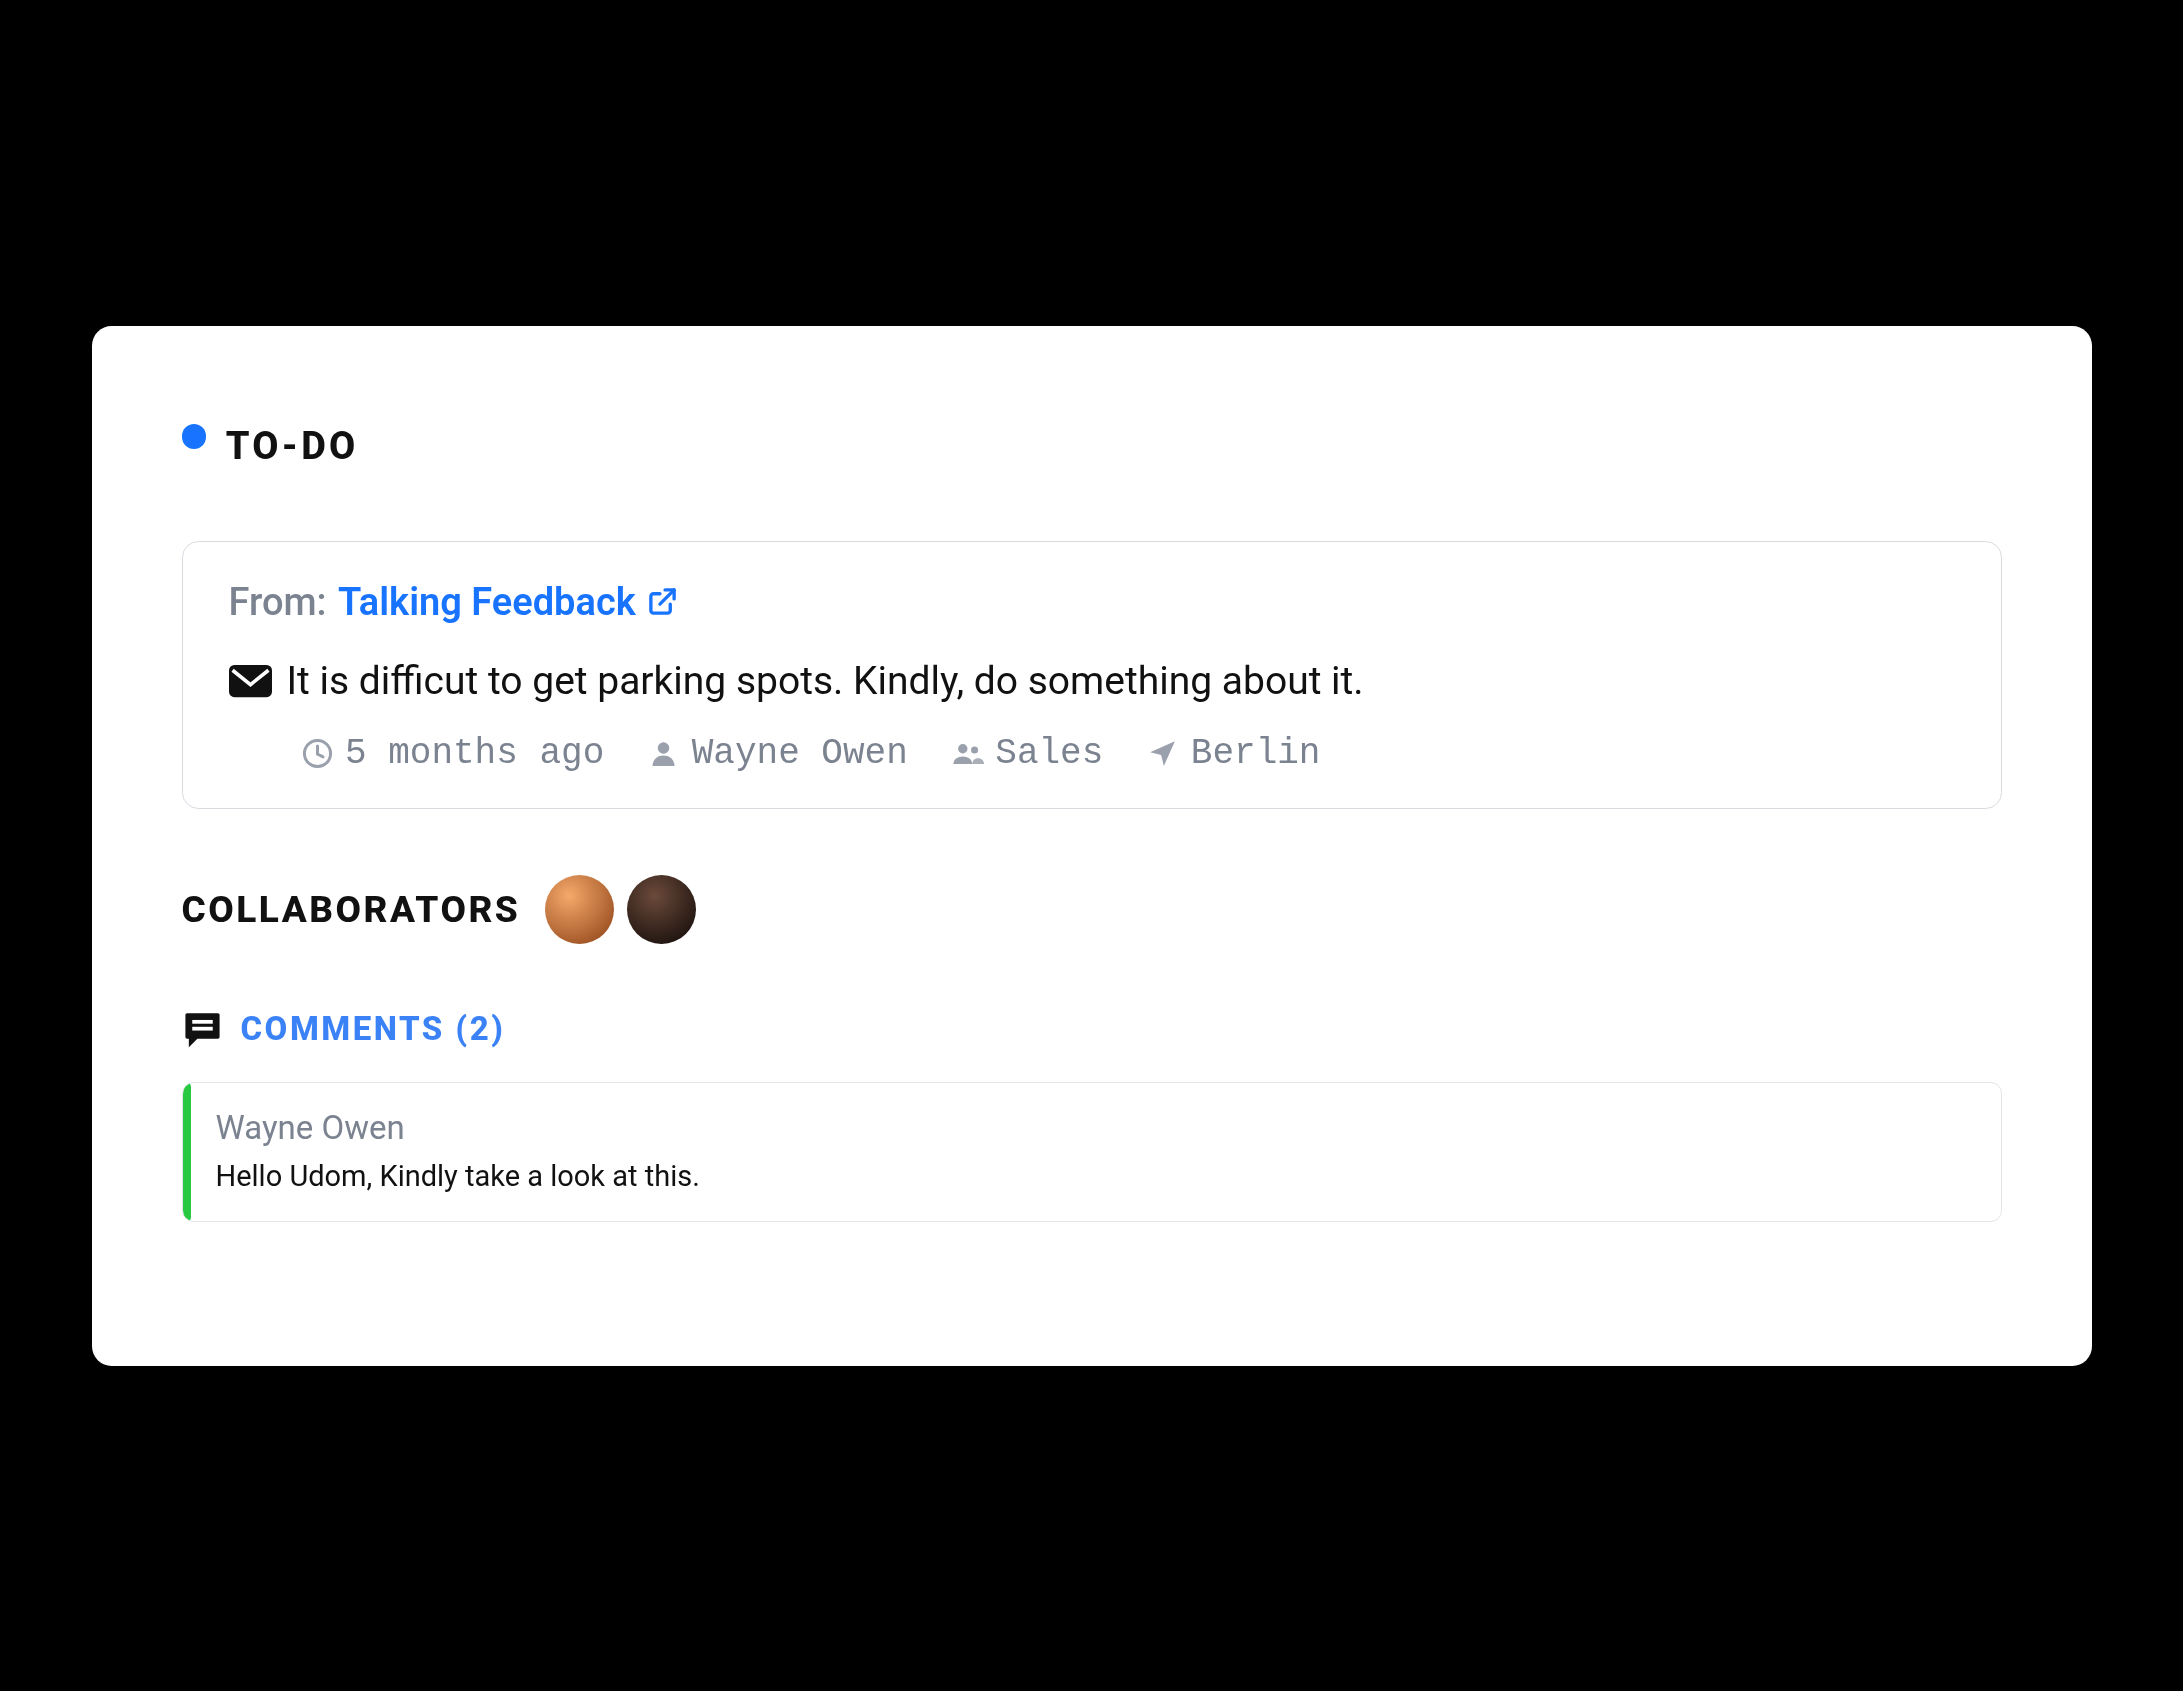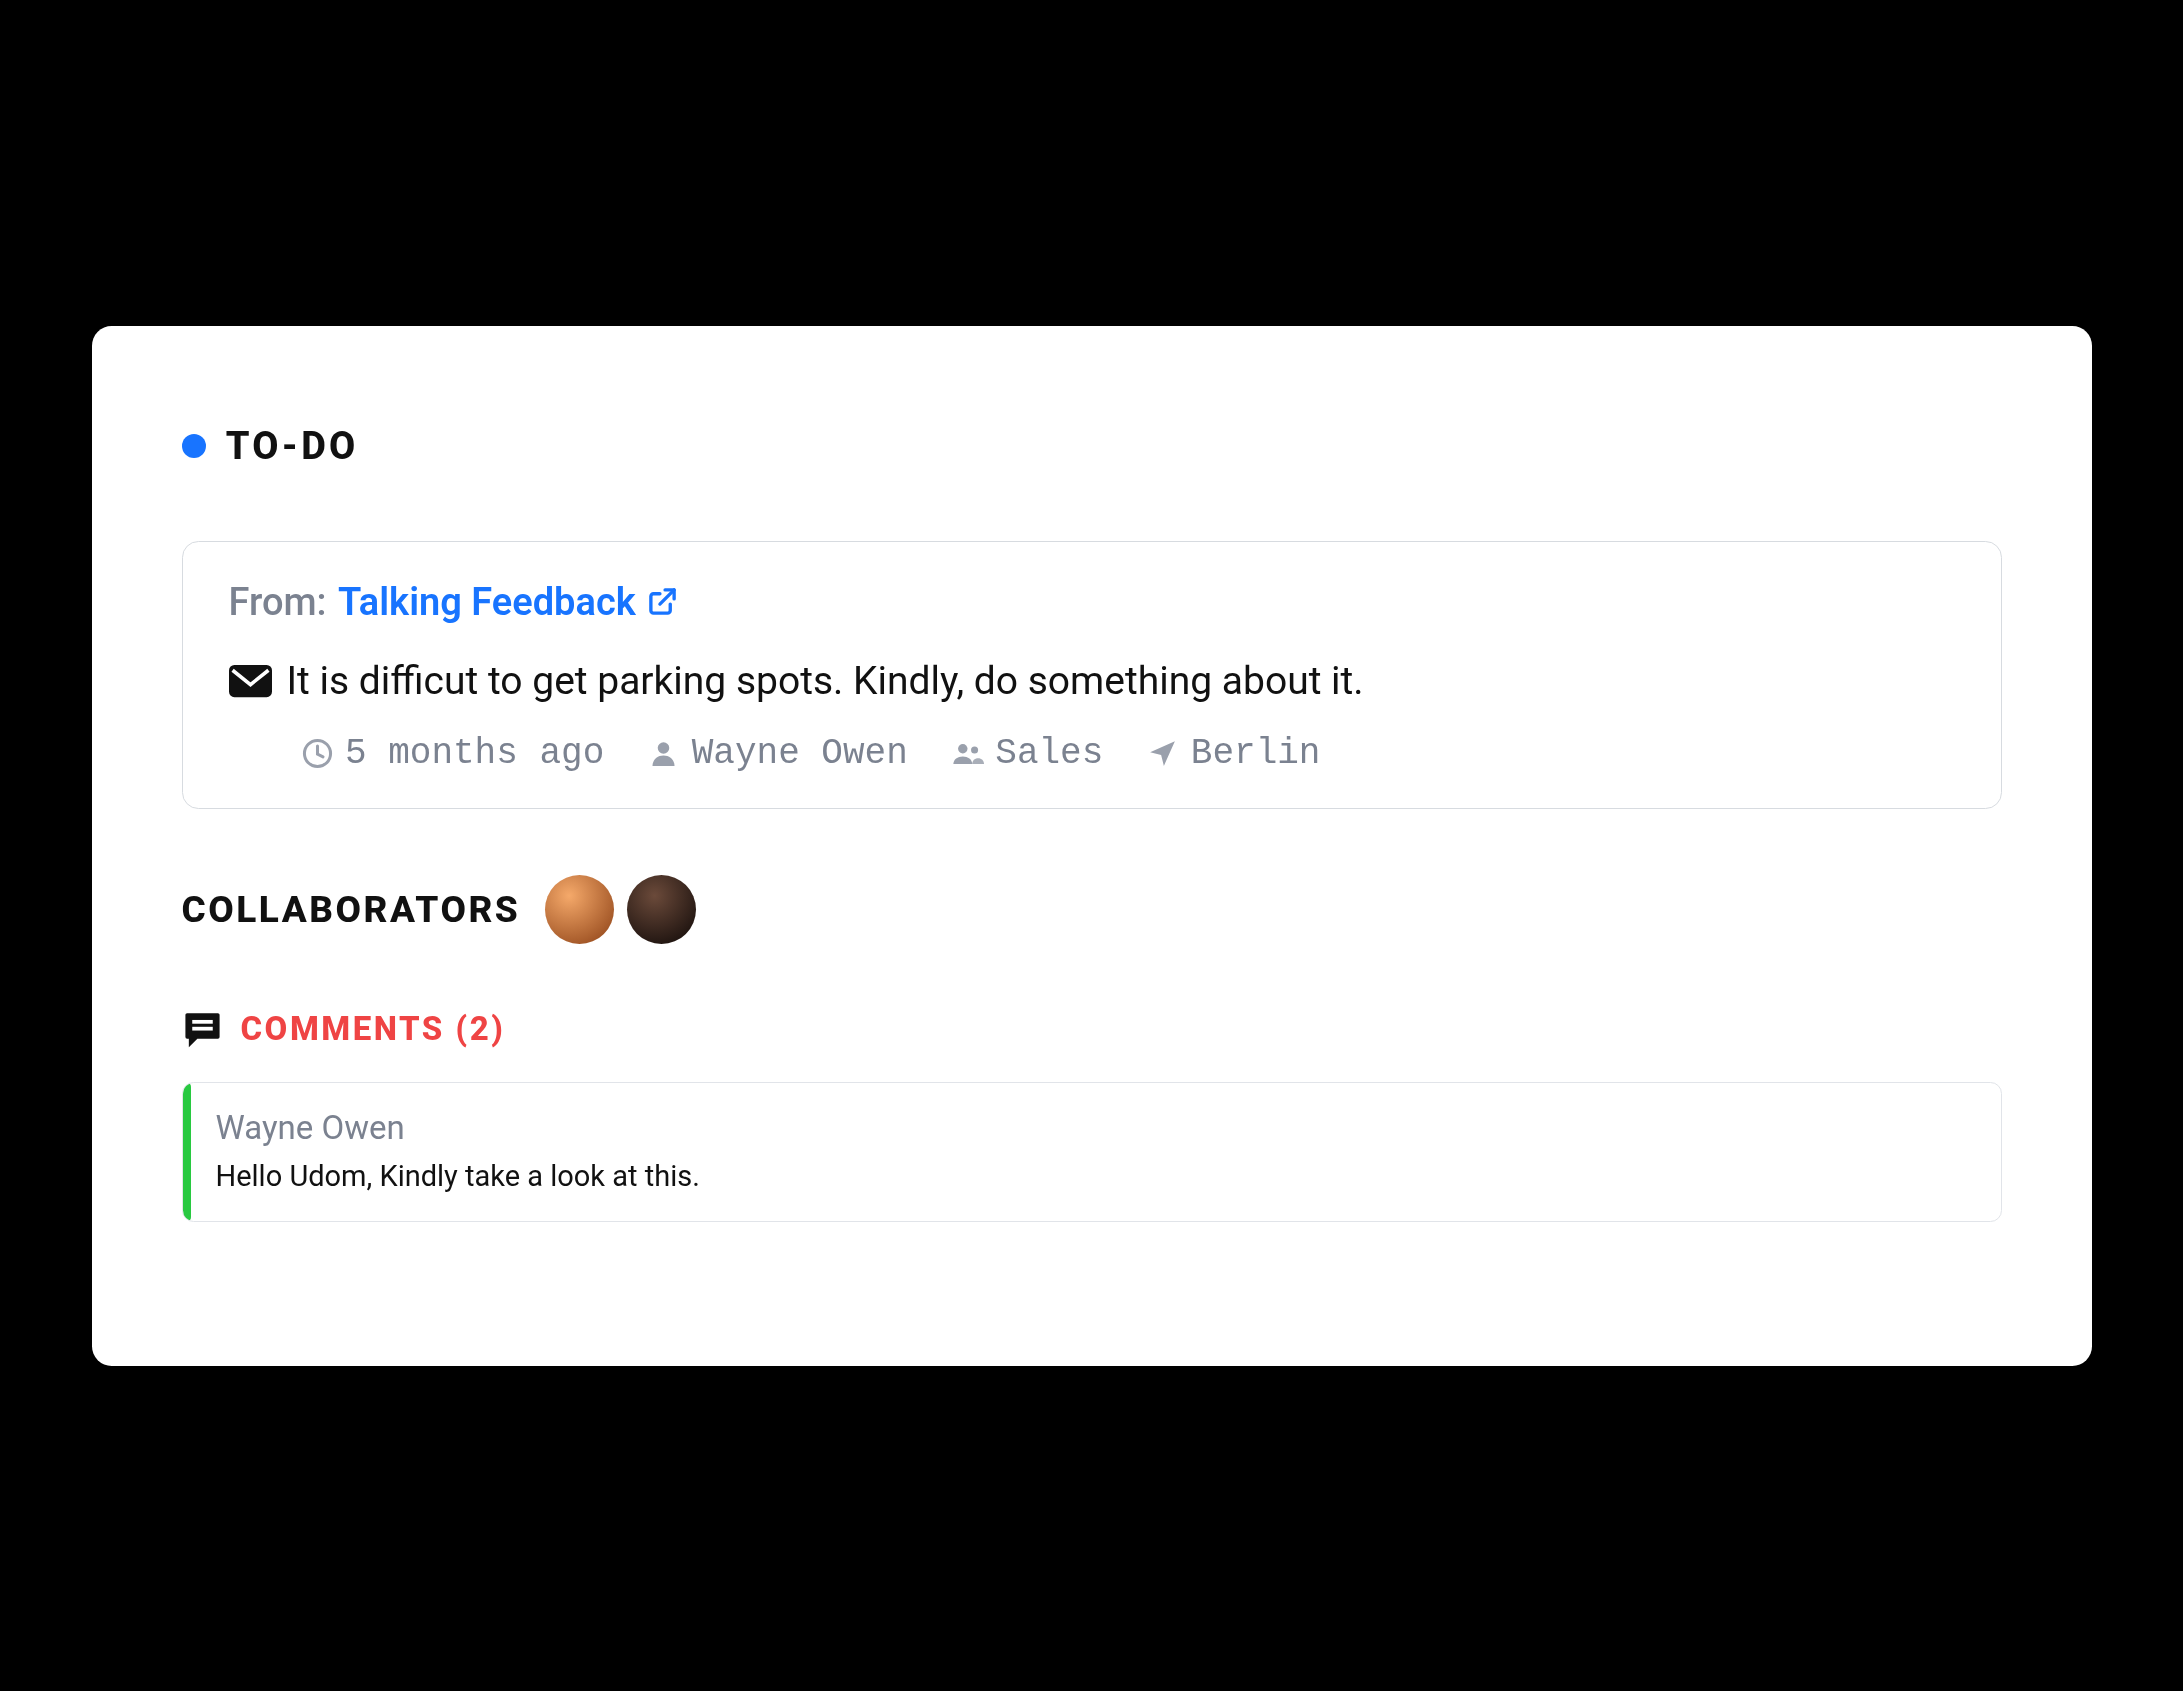--- a/index.html
+++ b/index.html
@@ -16,21 +16,21 @@
     background: #fff;
     border-radius: 19.7px;
     width: 2000px;
     padding: 98px 90px 115px 90px;
     box-shadow: 0 24.6px 49px rgba(0,0,0,0.45);
   }
 
   
   .section-header {
     display: flex;
-    align-items: center;
+    align-items: flex-start;
     gap: 19.7px;
     margin-bottom: 73px;
   }
   .status-dot {
     width: 24.6px;
     height: 24.6px;
     border-radius: 50%;
     background: #1874ff;
     flex-shrink: 0;
   }
@@ -124,21 +124,21 @@
     display: flex;
     align-items: center;
     gap: 18px;
     margin-bottom: 33px;
   }
   .comments-header svg { width: 41px; height: 41px; }
   .comments-title {
     font-size: 33px;
     font-weight: 800;
     letter-spacing: 2.5px;
-    color: #ef4444;
+    color: #3b82f6;
     text-transform: uppercase;
   }
 
   
   .comment {
     border: 1.6px solid #e1e4e9;
     border-radius: 11.5px;
     padding: 24.6px 33px 28px 33px;
     position: relative;
     margin-bottom: 29.5px;

